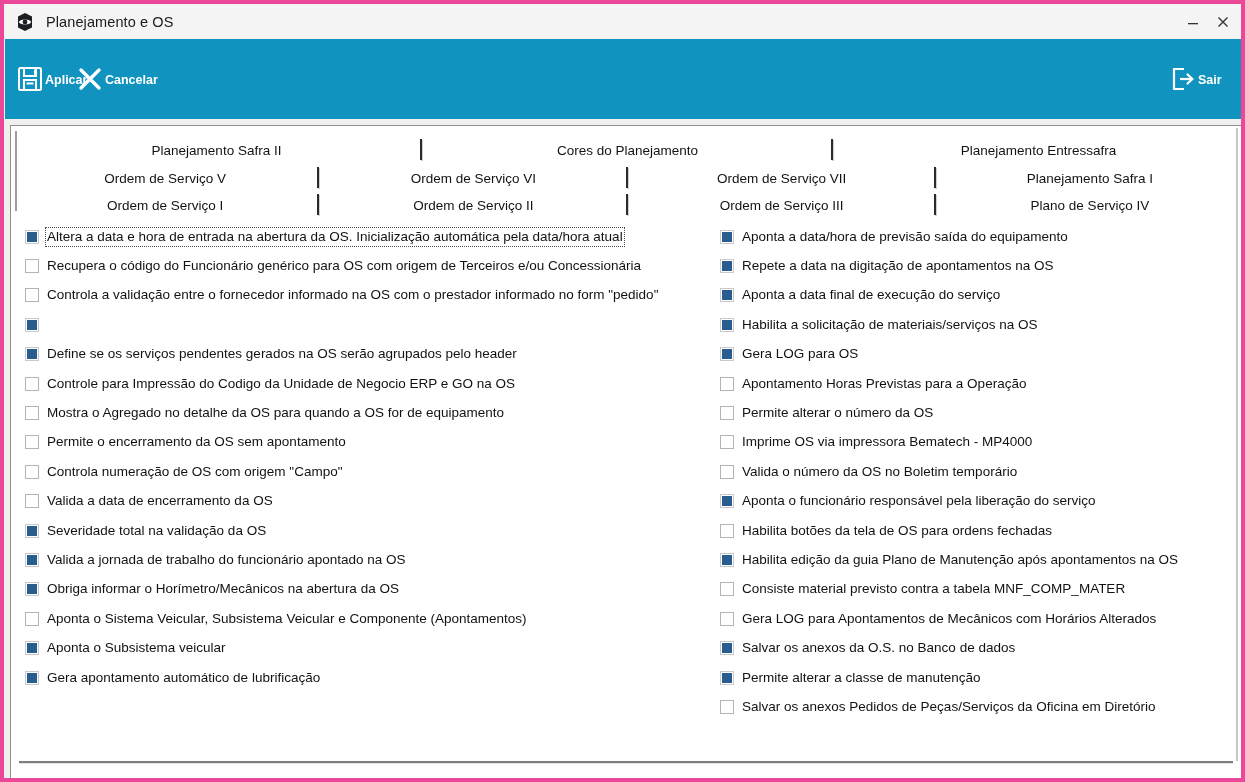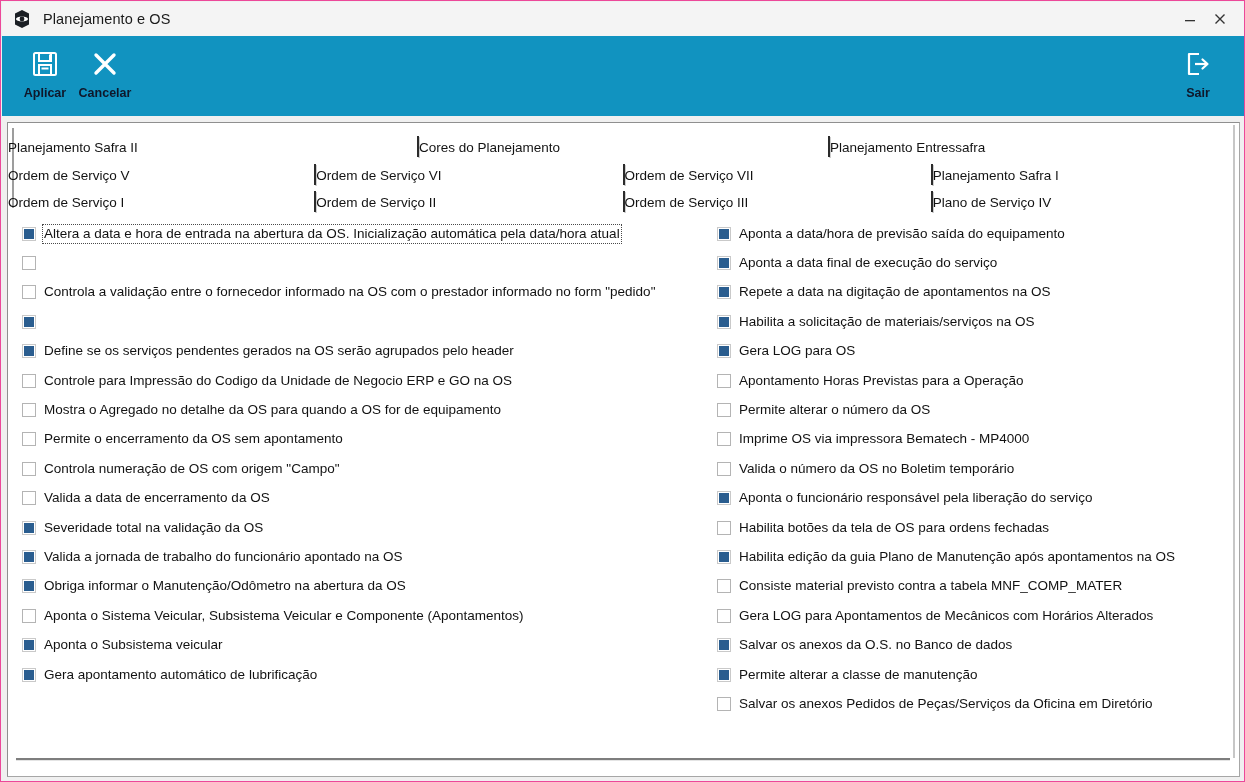--- a/index.html
+++ b/index.html
@@ -10,21 +10,21 @@
   body {
     font-family: "Liberation Sans", sans-serif;
   }
   #app {
     position: relative;
     width: 1245px;
     height: 782px;
     background: #f0f0f0;
     overflow: hidden;
     box-sizing: border-box;
-    border: 1px solid #ec4899;
+    border: 4px solid #ec4899;
   }
 
   
   .titlebar {
     position: absolute;
     left: 1px; top: 1px;
     width: 1243px;
     height: 34px;
     background: #f4f4f4;
     display: flex;
@@ -60,25 +60,24 @@
   .toolbar {
     position: absolute;
     left: 1px; top: 35px;
     width: 1243px;
     height: 80px;
     background: #1193c0;
     box-sizing: border-box;
   }
   .tb-item {
     position: absolute;
-    top: 8px;
-    display: flex;
-    flex-direction: column;
+    top: 20px;
+    display: flex;
     align-items: center;
-    color: #0f172a;
+    color: #ffffff;
     width: 66px;
   }
   .tb-icon { height: 40px; display:flex; align-items:center; justify-content:center; }
   .tb-label {
     font-size: 12.5px;
     font-weight: bold;
     margin-top: 2px;
     white-space: nowrap;
   }
   #tb-aplicar { left: 10px; }
@@ -114,21 +113,21 @@
     display: flex;
   }
   .tabrow.r1 { top: 8px; }
   .tabrow.r2 { top: 36px; }
   .tabrow.r3 { top: 63px; }
   .tab {
     position: relative;
     flex: 1 1 0;
     display: flex;
     align-items: center;
-    justify-content: flex-start;
+    justify-content: center;
     font-size: 13.5px;
     color: #131313;
     white-space: nowrap;
   }
   .tab::after {
     content: "";
     position: absolute;
     right: 0;
     top: 2px;
     width: 2px;
@@ -318,20 +317,21 @@
       </div>
     </div>
 
     <div class="col col-left" id="col-left">
         <div class="cbrow focused">
           <span class="cbbox checked"></span>
           <span class="cblabel">Altera a data e hora de entrada na abertura da OS. Inicialização automática pela data/hora atual</span>
         </div>
         <div class="cbrow">
           <span class="cbbox"></span>
+          <span class="cblabel">Recupera o código do Funcionário genérico para OS com origem de Terceiros e/ou Concessionária</span>
         </div>
         <div class="cbrow">
           <span class="cbbox"></span>
           <span class="cblabel">Controla a validação entre o fornecedor informado na OS com o prestador informado no form "pedido"</span>
         </div>
         <div class="cbrow">
           <span class="cbbox checked"></span>
         </div>
         <div class="cbrow">
           <span class="cbbox checked"></span>
@@ -360,21 +360,21 @@
         <div class="cbrow">
           <span class="cbbox checked"></span>
           <span class="cblabel">Severidade total na validação da OS</span>
         </div>
         <div class="cbrow">
           <span class="cbbox checked"></span>
           <span class="cblabel">Valida a jornada de trabalho do funcionário apontado na OS</span>
         </div>
         <div class="cbrow">
           <span class="cbbox checked"></span>
-          <span class="cblabel">Obriga informar o Manutenção/Odômetro na abertura da OS</span>
+          <span class="cblabel">Obriga informar o Horímetro/Mecânicos na abertura da OS</span>
         </div>
         <div class="cbrow">
           <span class="cbbox"></span>
           <span class="cblabel">Aponta o Sistema Veicular, Subsistema Veicular e Componente (Apontamentos)</span>
         </div>
         <div class="cbrow">
           <span class="cbbox checked"></span>
           <span class="cblabel">Aponta o Subsistema veicular</span>
         </div>
         <div class="cbrow">
@@ -382,25 +382,25 @@
           <span class="cblabel">Gera apontamento automático de lubrificação</span>
         </div>
       </div>
     <div class="col col-right" id="col-right">
         <div class="cbrow">
           <span class="cbbox checked"></span>
           <span class="cblabel">Aponta a data/hora de previsão saída do equipamento</span>
         </div>
         <div class="cbrow">
           <span class="cbbox checked"></span>
+          <span class="cblabel">Repete a data na digitação de apontamentos na OS</span>
+        </div>
+        <div class="cbrow">
+          <span class="cbbox checked"></span>
           <span class="cblabel">Aponta a data final de execução do serviço</span>
-        </div>
-        <div class="cbrow">
-          <span class="cbbox checked"></span>
-          <span class="cblabel">Repete a data na digitação de apontamentos na OS</span>
         </div>
         <div class="cbrow">
           <span class="cbbox checked"></span>
           <span class="cblabel">Habilita a solicitação de materiais/serviços na OS</span>
         </div>
         <div class="cbrow">
           <span class="cbbox checked"></span>
           <span class="cblabel">Gera LOG para OS</span>
         </div>
         <div class="cbrow">

